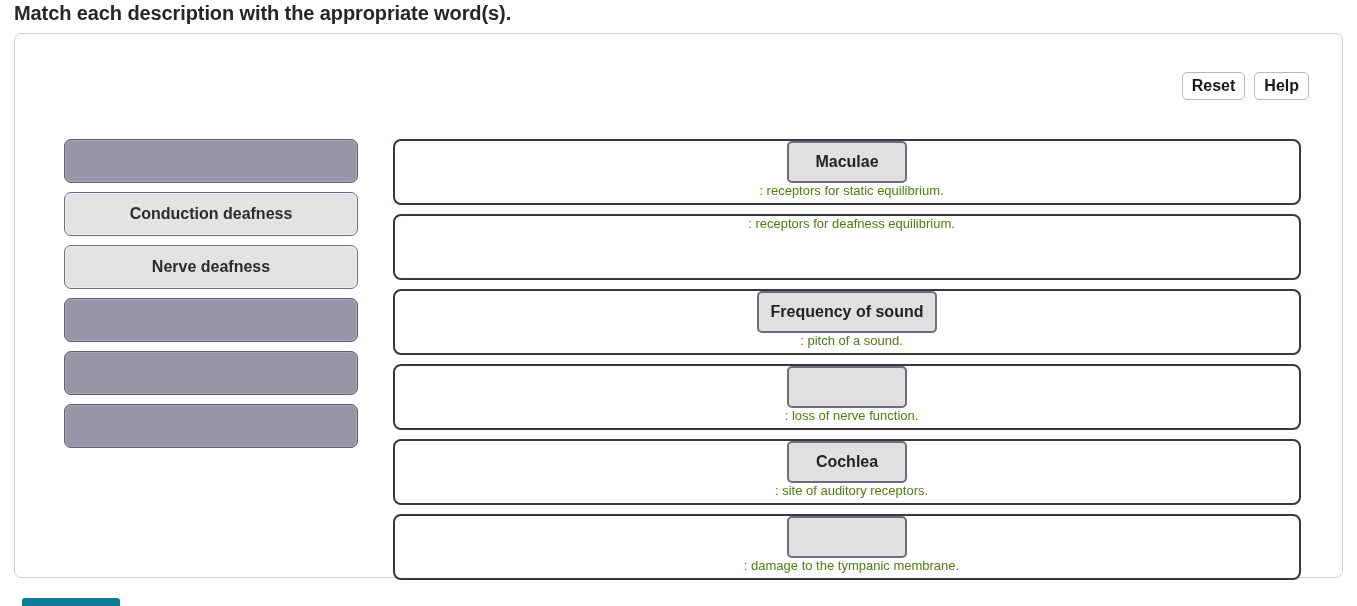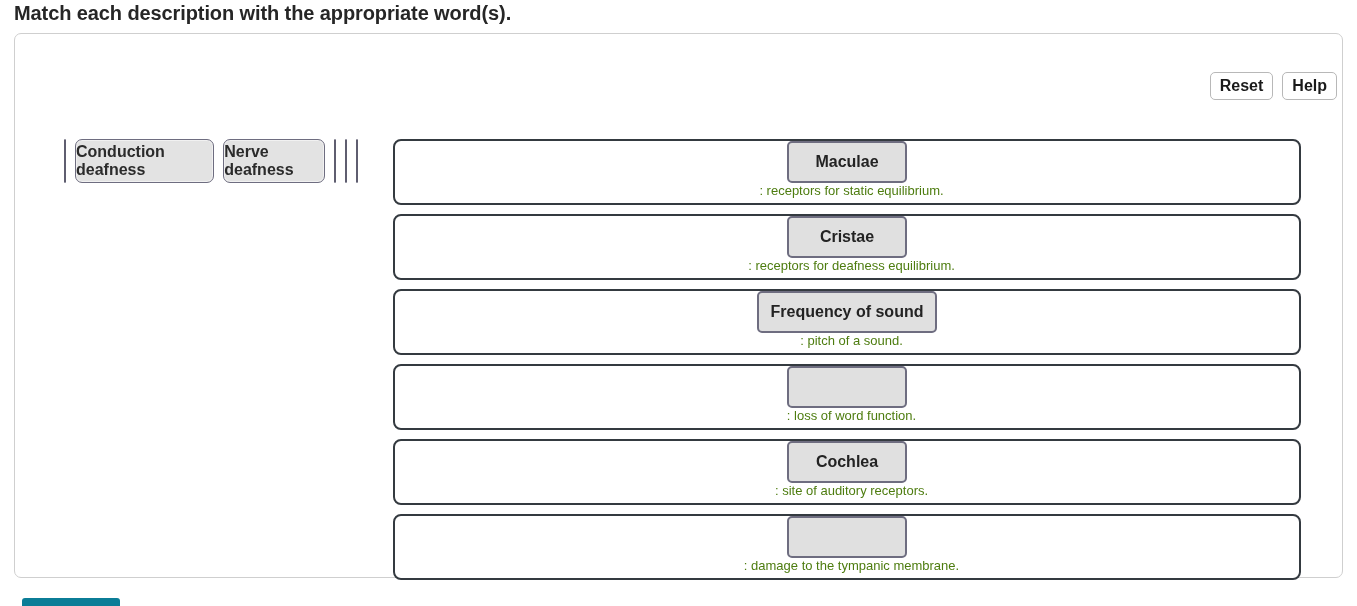--- a/index.html
+++ b/index.html
@@ -36,21 +36,21 @@
     height: 545px;
     box-sizing: border-box;
     border: 1px solid #cfcfcf;
     border-radius: 7px;
     background: #ffffff;
   }
 
   
   .toolbar {
     position: absolute;
-    right: 5px;
+    right: 33px;
     top: 38px;
     display: flex;
     gap: 9px;
     margin-left: 28px;
   }
   .tool-btn {
     box-sizing: border-box;
     min-width: 44px;
     height: 28px;
     padding: 0 9px;
@@ -76,21 +76,21 @@
     height: 420px;
   }
 
   
   .wordbank {
     position: absolute;
     left: 49px;
     top: 0;
     width: 294px;
     display: flex;
-    flex-direction: row;
+    flex-direction: column;
     gap: 9px;
   }
   .bank-tile {
     box-sizing: border-box;
     height: 44px;
     border-radius: 7px;
     display: flex;
     align-items: center;
     justify-content: center;
     font-size: 16px;
@@ -194,32 +194,31 @@
     </div>
 
     <div class="rows">
 
       <div class="row">
         <div class="drop">Maculae</div>
         <div class="desc">: receptors for static equilibrium.</div>
       </div>
 
       <div class="row">
-        <div class="drop">Cristae</div>
         <div class="desc">: receptors for deafness equilibrium.</div>
       </div>
 
       <div class="row">
         <div class="drop">Frequency of sound</div>
         <div class="desc">: pitch of a sound.</div>
       </div>
 
       <div class="row">
         <div class="drop empty"></div>
-        <div class="desc">: loss of word function.</div>
+        <div class="desc">: loss of nerve function.</div>
       </div>
 
       <div class="row">
         <div class="drop">Cochlea</div>
         <div class="desc">: site of auditory receptors.</div>
       </div>
 
       <div class="row">
         <div class="drop empty"></div>
         <div class="desc">: damage to the tympanic membrane.</div>

